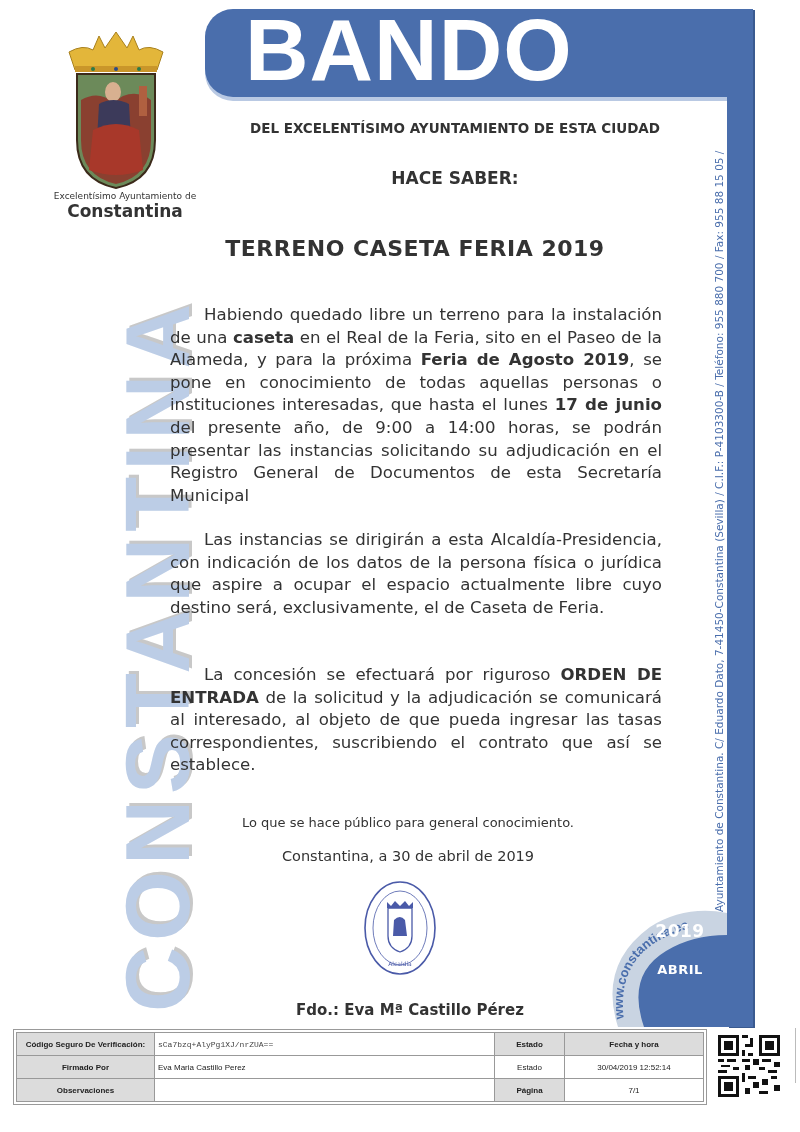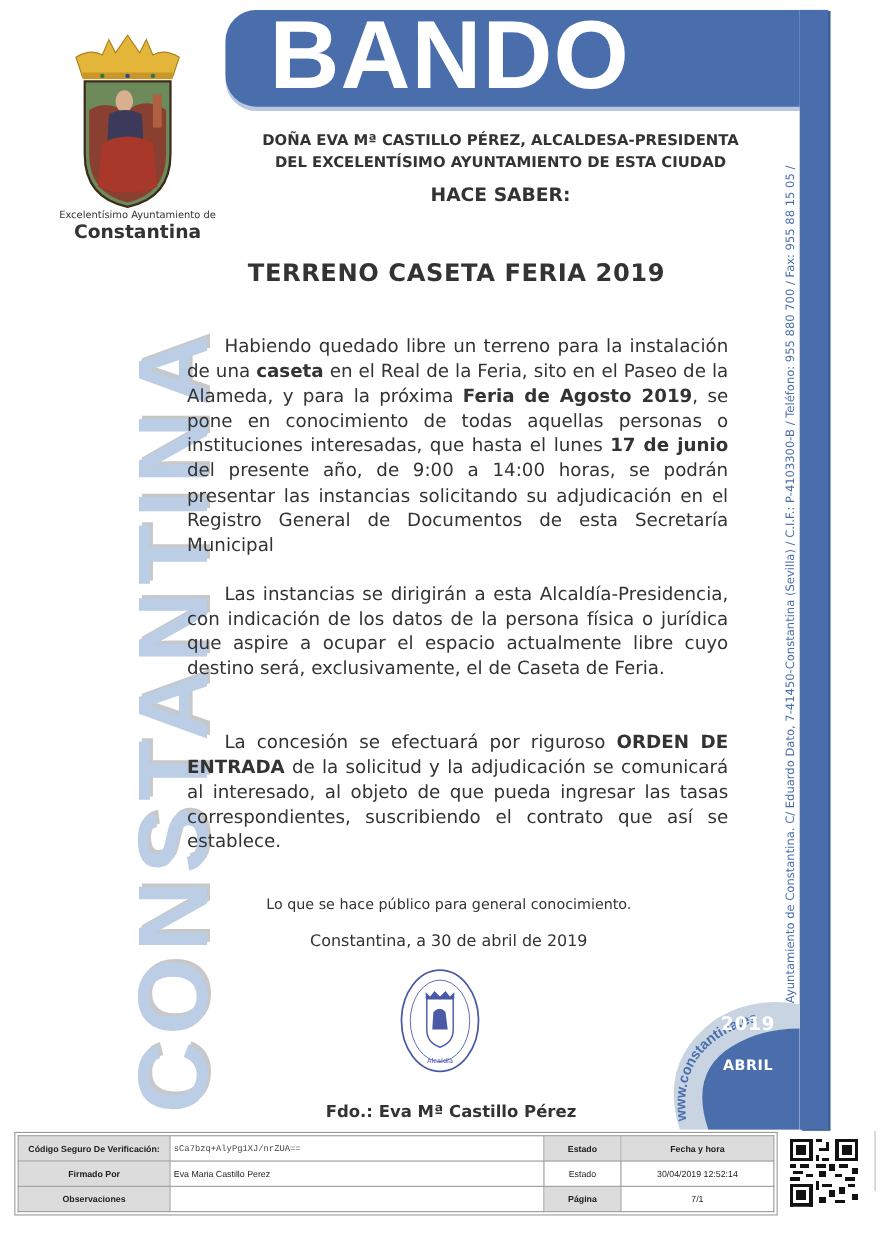--- a/index.html
+++ b/index.html
@@ -112,21 +112,20 @@
   <path d="M36 74 Q50 66 66 74 L68 110 L34 110 Z" fill="#3c3a5a"></path>
   <path d="M30 100 Q53 88 76 100 L80 140 Q53 150 26 140 Z" fill="#a8382a"></path>
   <rect x="76" y="56" width="8" height="30" fill="#b06040"></rect>
 </svg>
 <div class="abs coat-caption-small">Excelentísimo Ayuntamiento de</div>
 <div class="abs coat-caption-big">Constantina</div>
 
 <div class="abs watermark">CONSTANTINA</div>
 
 <div class="abs issuer">
-  <div>DOÑA EVA Mª CASTILLO PÉREZ, ALCALDESA-PRESIDENTA</div>
   <div>DEL EXCELENTÍSIMO AYUNTAMIENTO DE ESTA CIUDAD</div>
 </div>
 <div class="abs hace-saber">HACE SABER:</div>
 <div class="abs doc-title">TERRENO CASETA FERIA 2019</div>
 
 <div class="abs body-text p1">
   <p><span>Habiendo quedado libre un terreno para la instalación de una </span><b>caseta</b><span> en el Real de la Feria, sito en el Paseo de la Alameda, y para la próxima </span><b>Feria de Agosto 2019</b><span>, se pone en conocimiento de todas aquellas personas o instituciones interesadas, que hasta el lunes </span><b>17 de junio</b><span> del presente año, de 9:00 a 14:00 horas, se podrán presentar las instancias solicitando su adjudicación en el Registro General de Documentos de esta Secretaría Municipal</span></p>
 </div>
 <div class="abs body-text p2">
   <p>Las instancias se dirigirán a esta Alcaldía-Presidencia, con indicación de los datos de la persona física o jurídica que aspire a ocupar el espacio actualmente libre cuyo destino será, exclusivamente, el de Caseta de Feria.</p>

